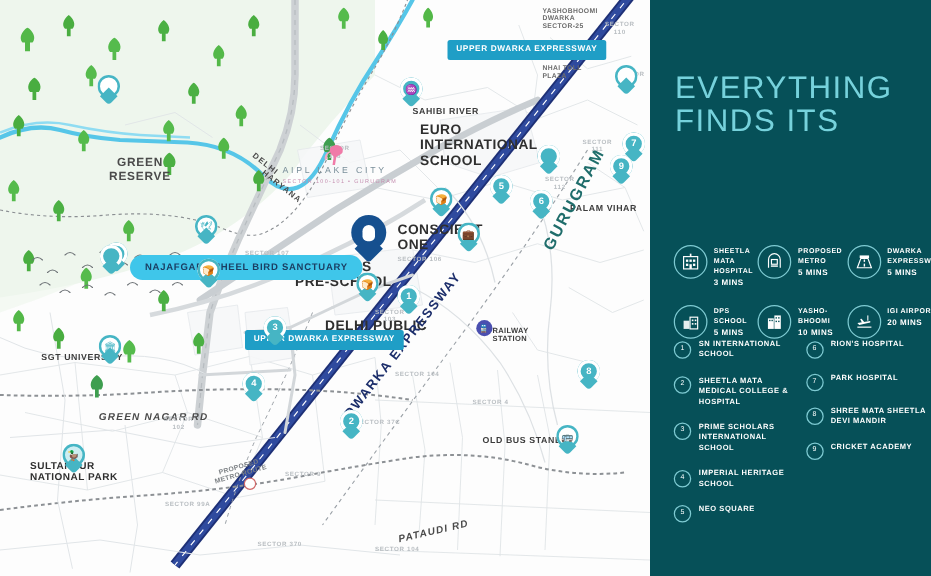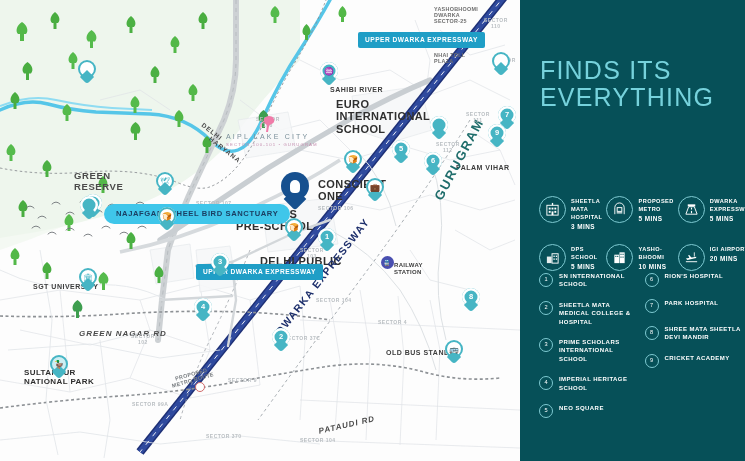--- a/index.html
+++ b/index.html
@@ -6,21 +6,21 @@
   body{width:745px;height:461px;overflow:hidden;font-family:"Liberation Sans",sans-serif;}
   #root{position:relative;width:745px;height:461px;overflow:hidden;background:#ffffff;}
 
   
   #map{position:absolute;left:0;top:0;width:520px;height:461px;overflow:hidden;background:#fdfdfd;}
   #map svg{position:absolute;left:0;top:0;}
 
   .mlabel{position:absolute;font-family:"Liberation Sans",sans-serif;color:#3b3b3b;
           letter-spacing:.4px;line-height:1.12;white-space:pre;pointer-events:none;}
   .lab-big{font-size:11px;font-weight:bold;color:#2f2f2f;text-align:left;}
-  .lab-green{font-size:9.5px;font-weight:bold;color:#4b4b4b;letter-spacing:.6px;margin-top:45px;}
+  .lab-green{font-size:9.5px;font-weight:bold;color:#4b4b4b;text-align:center;letter-spacing:.6px;}
   .lab-sector{font-size:5px;color:#b9bec2;font-weight:bold;letter-spacing:.5px;}
   .lab-road{font-size:8px;font-weight:bold;color:#4a4a4a;font-style:italic;letter-spacing:1px;}
   .lab-tiny{font-size:5.4px;font-weight:bold;color:#6d6d6d;letter-spacing:.3px;text-align:center;}
   .lab-place{font-size:7px;font-weight:bold;color:#3c3c3c;letter-spacing:.5px;}
   .lab-guru{font-size:13px;font-weight:bold;color:#1f6d6b;letter-spacing:1.5px;}
   .lab-dexp{font-size:10.5px;font-weight:bold;color:#1c2e6b;letter-spacing:1.3px;}
 
   
   .badge{position:absolute;background:#1e9fc4;color:#fff;font-size:6.6px;font-weight:bold;
          text-align:center;line-height:1.28;letter-spacing:.5px;padding:4px 7px;border-radius:2px;}
@@ -476,22 +476,22 @@
     <div class="pin teal" style="left:430px;top:116px">
         <div class="head"></div>
         <div class="tip"></div>
       </div>
     <div style="position:absolute;left:195px;top:382px;width:8px;height:8px;border-radius:50%;border:1.4px solid #d06a6a;background:#fff"></div>
   </div>
 
   <div id="panel">
 
     <div id="headline">
+      <div>EVERYTHING</div>
       <div>FINDS ITS</div>
-      <div>EVERYTHING</div>
     </div>
 
     <div class="amen-grid">
 
       <div class="amen">
         <div class="ring">
           <svg width="15" height="15" viewBox="0 0 16 16">
               <rect x="2" y="3.5" width="12" height="10.5" fill="none" stroke="#fff" stroke-width="1"></rect>
               <rect x="4" y="6" width="2" height="2" fill="#fff"></rect>
               <rect x="7" y="6" width="2" height="2" fill="#fff"></rect>

